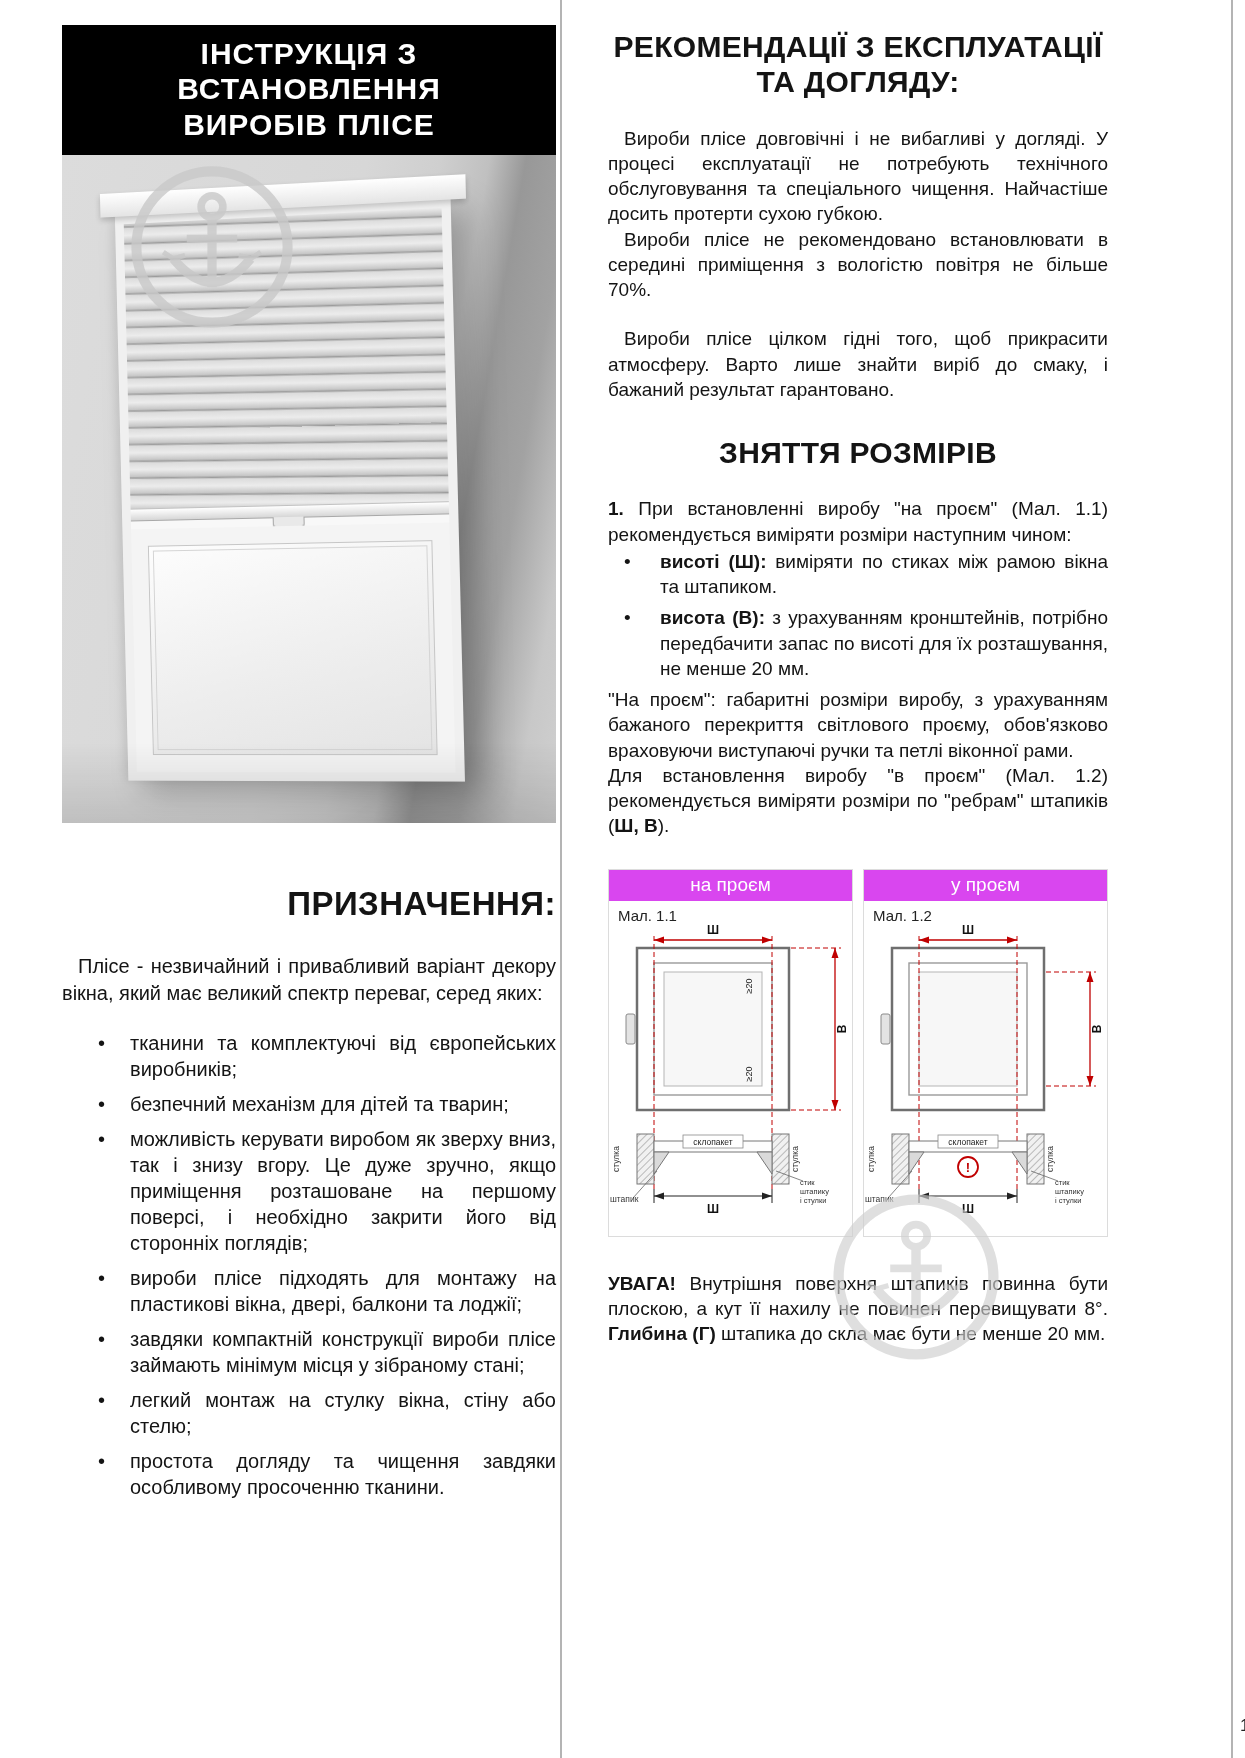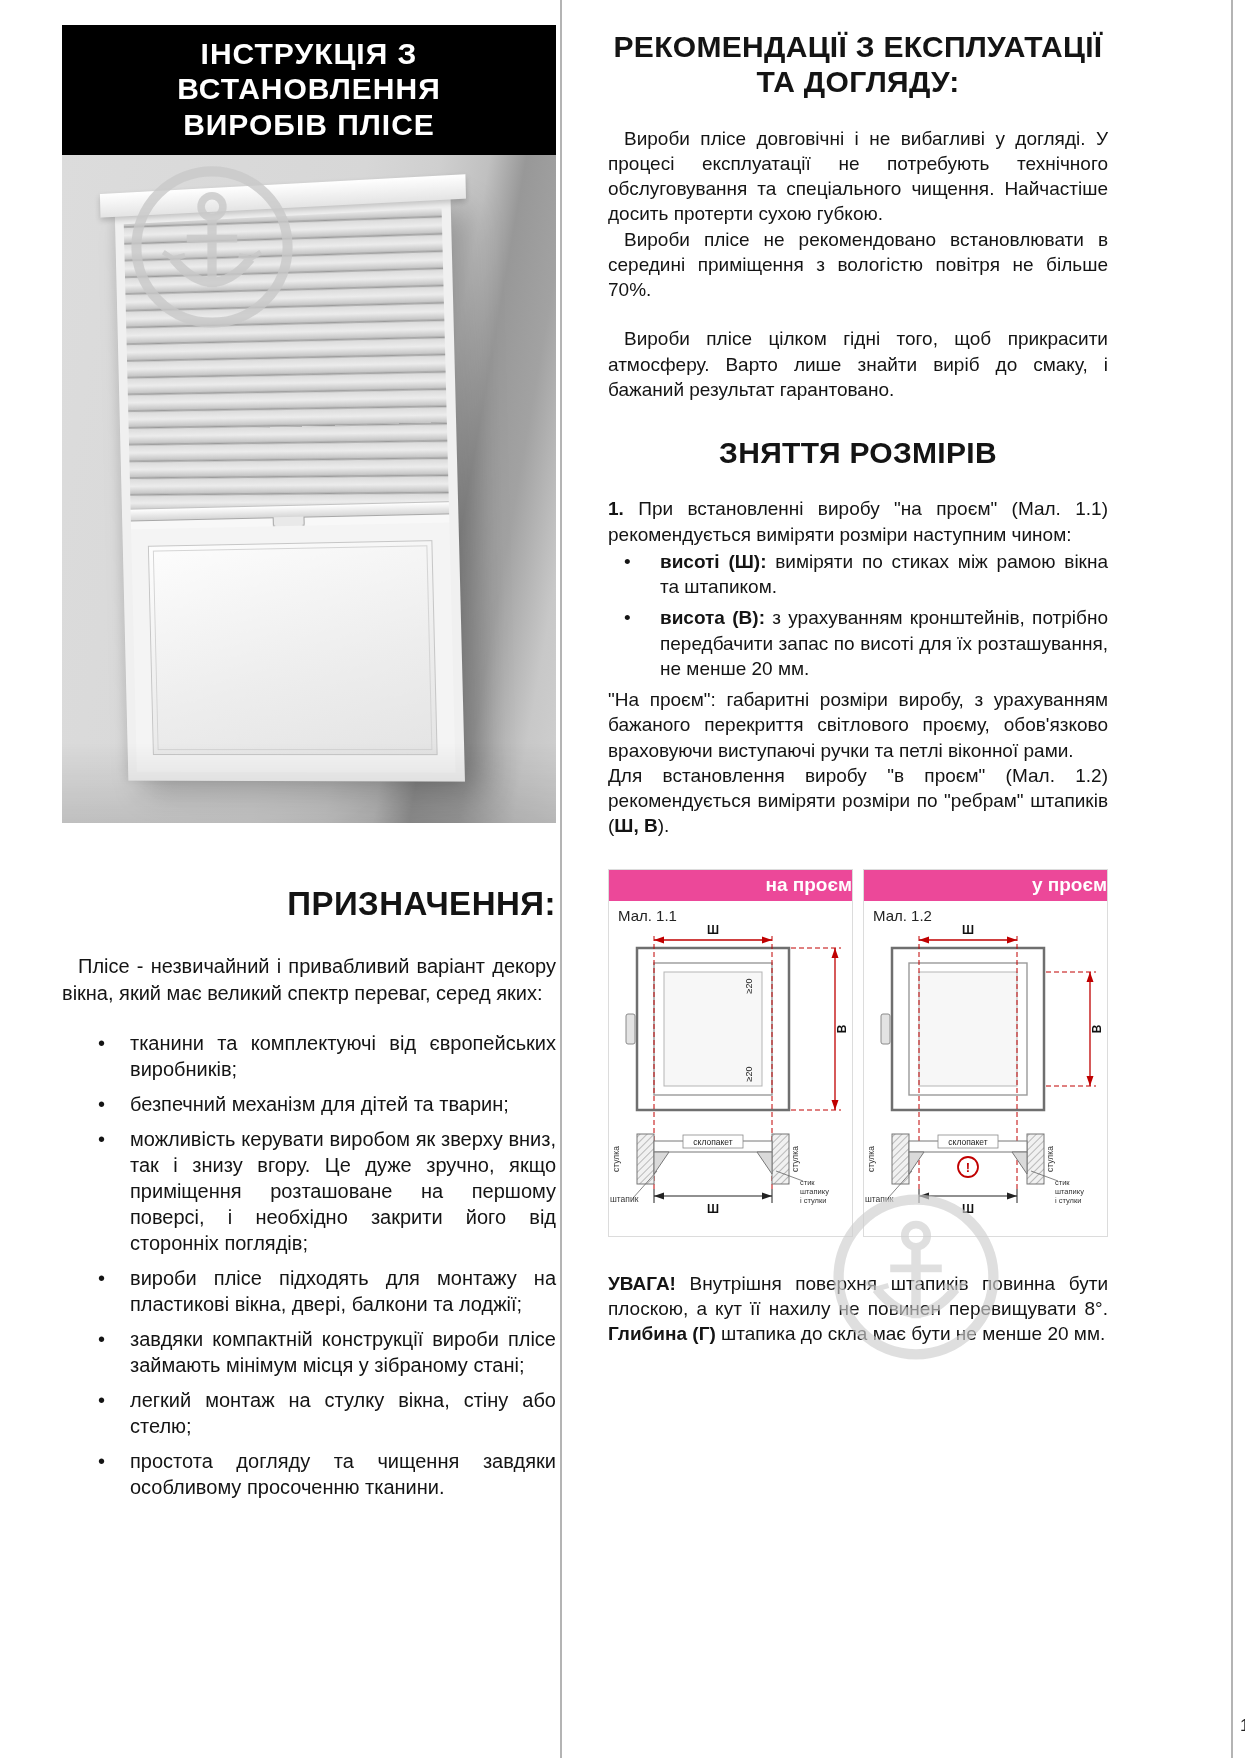--- a/index.html
+++ b/index.html
@@ -57,21 +57,21 @@
   .measure-title{font-size:30px;font-weight:bold;text-align:center;margin:34px 0 26px;letter-spacing:.3px;}
   .m-bullets{list-style:none;margin:2px 0 0;padding:0 0 0 16px;}
   .m-bullets li{display:flex;font-size:19px;line-height:1.33;margin-bottom:6px;}
   .m-bullets .dot{flex:none;width:36px;}
   .m-bullets .dot::before{content:"\2022";}
   .m-bullets .btext{flex:1;text-align:justify;}
 
   .diagrams-wrap{position:relative;margin-top:30px;}
   .diagrams{display:flex;gap:10px;position:relative;z-index:1;}
   .diagram{width:245px;border:1px solid #dcdcdc;background:#fff;box-sizing:border-box;}
-  .diagram-header{background:#ec4899;color:#fff;font-weight:bold;font-size:19px;text-align:right;padding:4px 0 5px;}
+  .diagram-header{background:#d946ef;color:#fff;font-weight:normal;font-size:19px;text-align:center;padding:4px 0 5px;}
   .fig-caption{font-size:15px;color:#222;padding:6px 0 0 9px;}
   .fig-svg{display:block;width:243px;height:312px;}
   .attention{margin-top:34px;position:relative;z-index:2;}
 </style>
 </head>
 <body>
 
 <div class="vline" id="divider"></div>
 <div class="vline" id="edgeline"></div>
 <div class="page-number">1</div>

